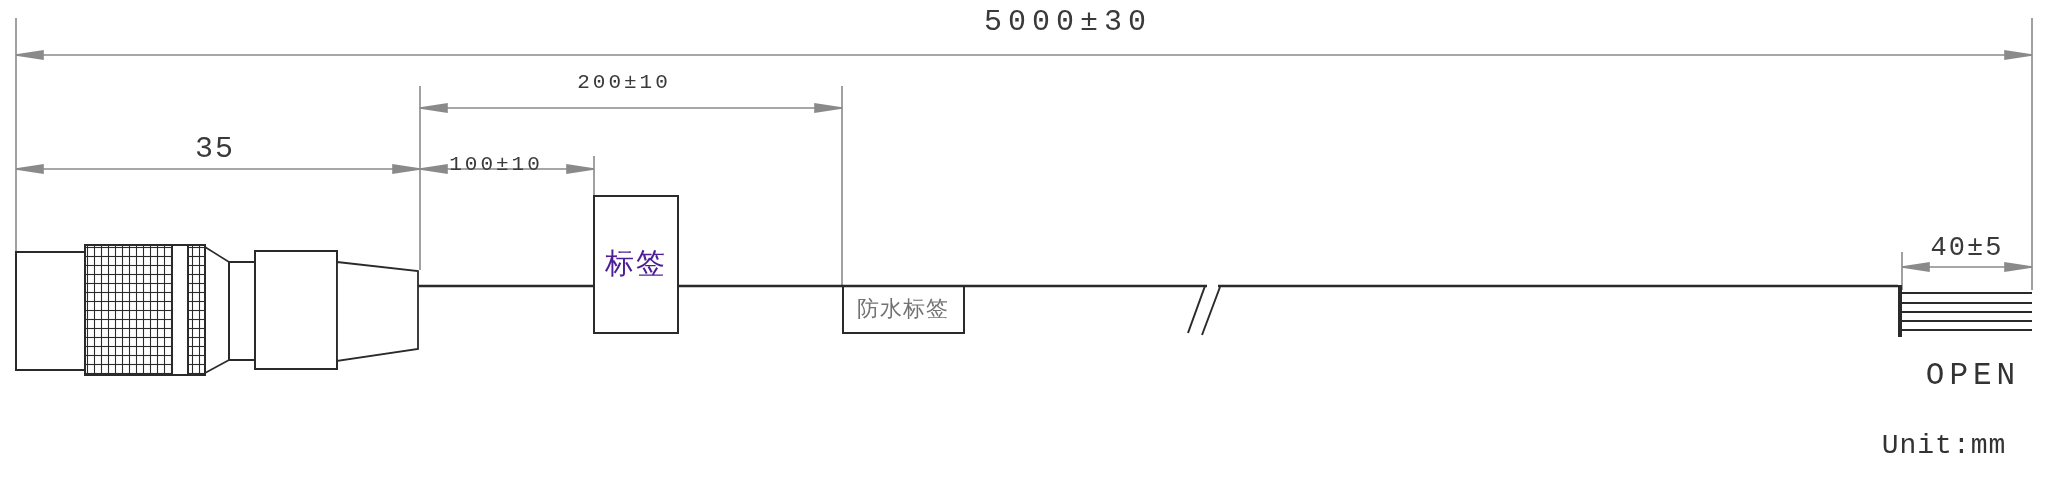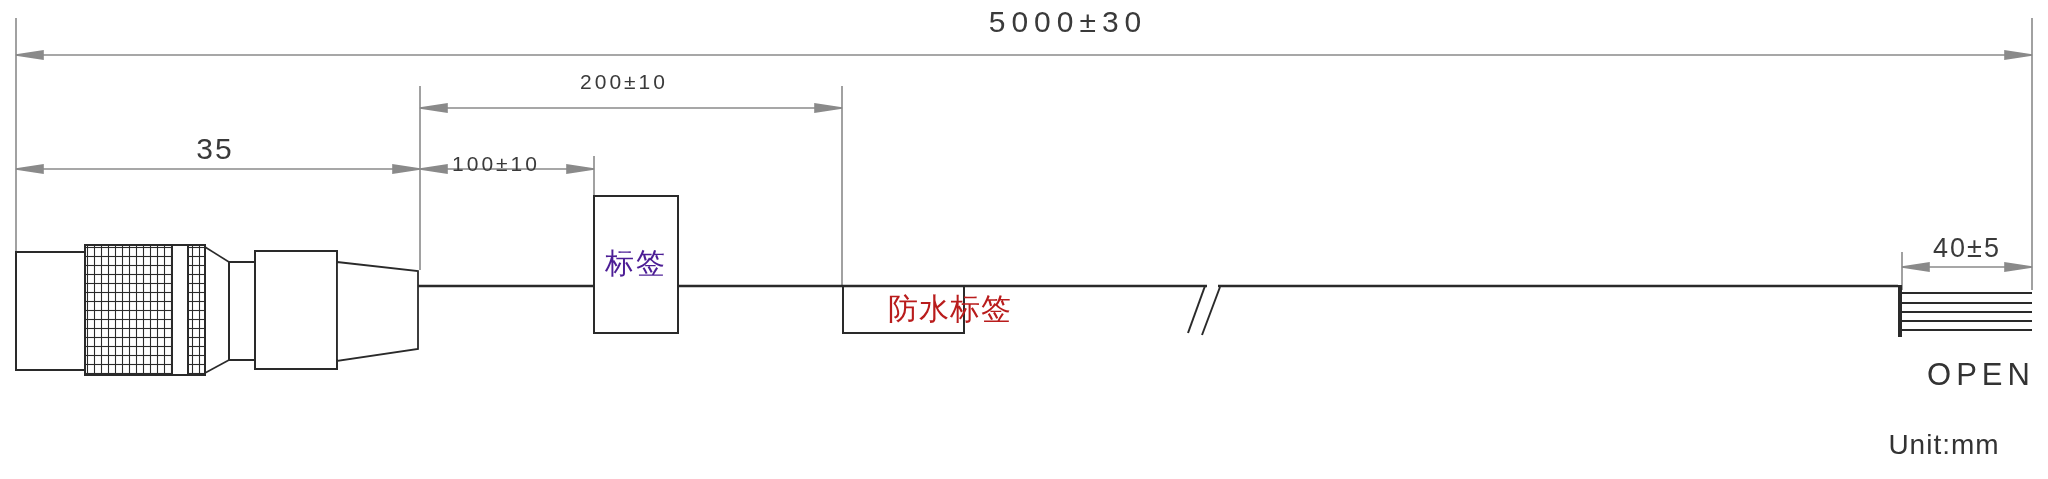--- a/index.html
+++ b/index.html
@@ -1,36 +1,36 @@
 <!DOCTYPE html>
 <html><head>
 <meta charset="utf-8">
 <style>
   html,body{margin:0;padding:0;background:#ffffff;}
   #stage{
     position:relative;
     width:2048px;height:479px;
     background:#ffffff;
-    font-family:Liberation Sans, sans-serif;
+    font-family:Liberation Mono, monospace;
     overflow:hidden;
   }
   #drawing-svg{position:absolute;left:0;top:0;}
   .dim-text{
     position:absolute;
     transform:translate(-50%,-50%);
     color:#3a3a3a;
     white-space:nowrap;
     font-weight:400;
   }
   .t-5000{font-size:30px;letter-spacing:6px;}
   .t-200,.t-100{font-size:21px;letter-spacing:3px;}
   .t-35{font-size:30px;letter-spacing:2px;}
   .t-40{font-size:27px;letter-spacing:2px;}
   .t-cjk{font-size:29px;letter-spacing:2px;color:#4c1d95;}
-  .t-cjk-small{font-size:30px;letter-spacing:1px;color:#b91c1c;margin-left:47px;}
+  .t-cjk-small{font-size:22px;letter-spacing:1px;color:#737373;}
   .t-open{font-size:31px;letter-spacing:5px;color:#333333;}
   .t-unit{font-size:28px;letter-spacing:1px;color:#333333;}
 </style>
 </head>
 <body>
 
 <div id="stage">
 
   <svg id="drawing-svg" width="2048" height="479" viewBox="0 0 2048 479">
     <defs>
@@ -125,16 +125,16 @@
   <div class="dim-text t-100" style="left:496px;top:141px;margin-top:23px;">100±10</div>
 
   <div class="dim-text t-35" style="left:215px;top:149px;">35</div>
 
   <div class="dim-text t-40" style="left:1967px;top:248px;">40±5</div>
 
   <div class="dim-text t-cjk" style="left:636px;top:264px;">标签</div>
 
   <div class="dim-text t-cjk-small" style="left:903px;top:309px;">防水标签</div>
 
-  <div class="dim-text t-open" style="left:1973px;top:375px;margin-left:8px;">OPEN</div>
+  <div class="dim-text t-open" style="left:1973px;top:375px;">OPEN</div>
 
   <div class="dim-text t-unit" style="left:1944px;top:445px;">Unit:mm</div>
 </div>
 
 </body></html>

